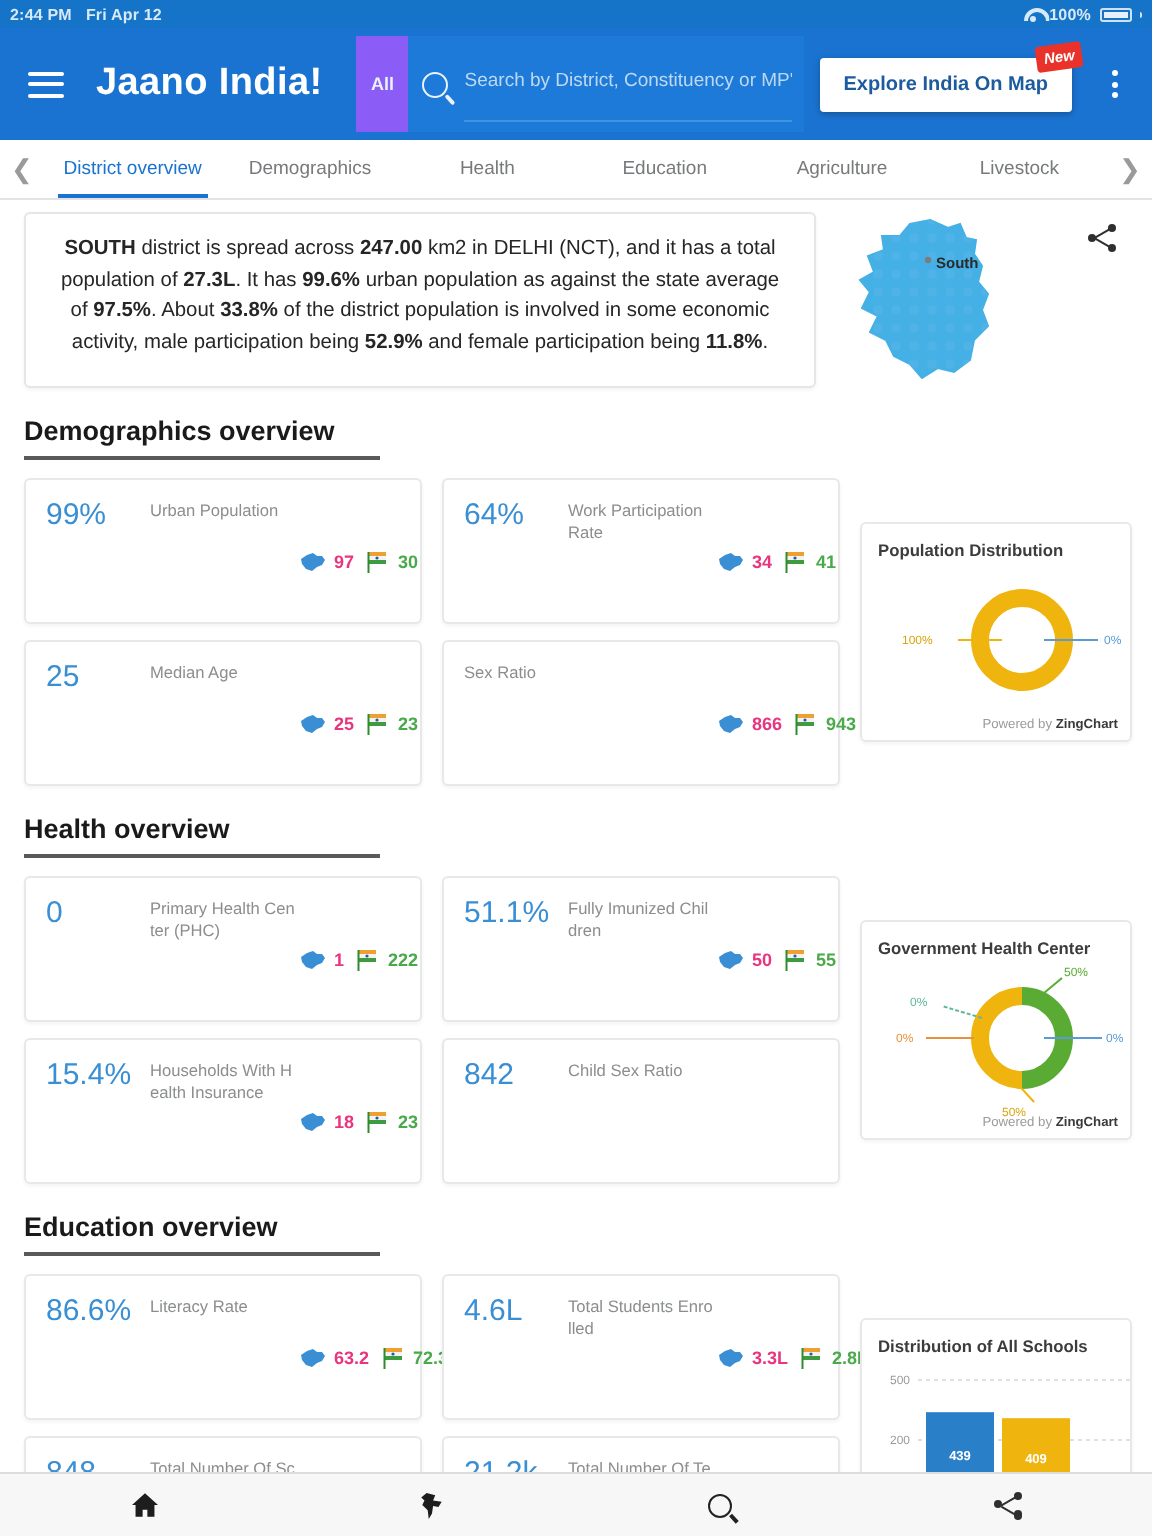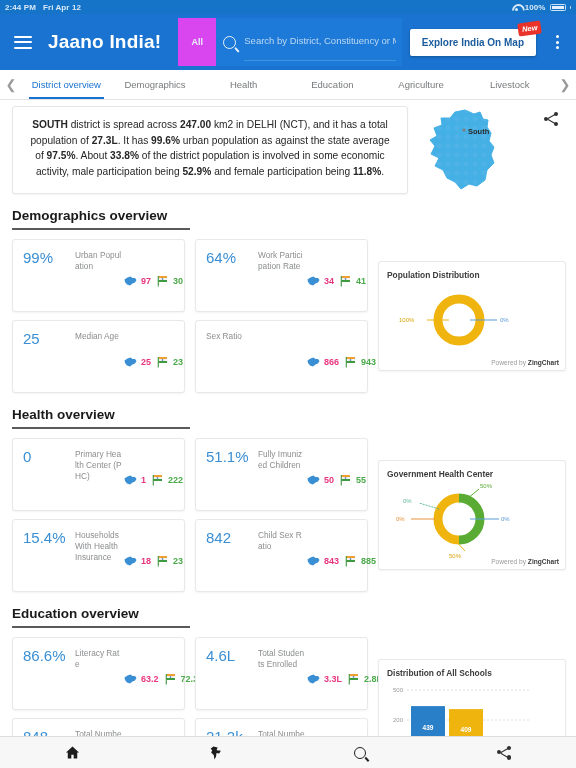--- a/index.html
+++ b/index.html
@@ -42,21 +42,21 @@
   .hamburger span { display:block; height:2px; background:#fff; margin:3.5px 0; border-radius:1px; }
   #brand {
     color: #fff; font-size: 19px; font-weight: bold; margin-left: 16px;
     letter-spacing: .2px; white-space: nowrap;
   }
   #searchwrap {
     margin-left: 17px; display: flex; align-items: stretch;
     height: 48px; width: 224px; background: #1e7ad8;
   }
   #search-all {
-    width: 38px; background: #d946ef; color:#e9f2fb; font-size: 9px;
+    width: 26px; background: #8b5cf6; color:#e9f2fb; font-size: 9px;
     display:flex; align-items:center; justify-content:center; font-weight: 600;
   }
   #searchbox { flex:1; display:flex; align-items:center; padding: 0 6px 0 7px; position:relative; }
   .mag { width:13px;height:13px;border:1.6px solid #eaf3fc;border-radius:50%;position:relative;flex:none; }
   .mag::after{content:"";position:absolute;width:1.6px;height:6px;background:#eaf3fc;
     right:-2.6px;bottom:-5px;transform:rotate(-42deg);border-radius:1px;}
   #search-input {
     flex:1; background:transparent; border:none; outline:none;
     color:#cfe2f5; font-size:9.5px; font-family:"Liberation Sans",sans-serif;
     margin-left:8px; border-bottom:1px solid #3f93df; padding-bottom:14px; padding-top:12px;
@@ -127,21 +127,21 @@
   .card-mid { flex:1; font-size:8.3px; color:#8b8d8f; line-height:11px; padding-top:1px; padding-right:2px; word-break:break-all; }
   .card-stats { width:52px; display:flex; flex-direction:row; gap:5px; padding-top:1px; }
   .stat { display:flex; align-items:center; gap:4px; font-size:9px; font-weight:bold; }
   .stat.pink { color:#e8357f; } .stat.green { color:#4aa94a; }
 
   .ico-dist { width:13px;height:10px;flex:none; }
   .ico-flag { width:13px;height:12px;flex:none; }
 
   
   .chart-card {
-    width:188px; height:110px; background:#fff; border:1px solid #e8e8e8; border-radius:3px;
+    width:136px; height:110px; background:#fff; border:1px solid #e8e8e8; border-radius:3px;
     position:relative; box-shadow:0 1px 2px rgba(0,0,0,.05); overflow:hidden;
   }
   .chart-title { position:absolute; left:8px; top:8px; font-size:8.4px; font-weight:bold; color:#3c3c3c; line-height:10.5px;}
   .zing { position:absolute; right:6px; bottom:4px; font-size:6.6px; color:#9b9b9b; }
   .zing b{ color:#3a3a3a; }
   .chart-svg { position:absolute; left:0; top:0; }
 
   
   #bottomnav {
     position:absolute; bottom:0; left:0; right:0; height:32px; background:#f7f7f7;
@@ -448,38 +448,20 @@
                     <rect x="2.5" y="2" width="2" height="21" fill="#2e8b2e"></rect>
                     <circle cx="12" cy="8" r="1.6" fill="#2a5aa0"></circle>
                   </svg>
                   <span>23</span>
                 </div>
               </div>
             </div>
             <div class="card">
               <div class="card-val">842</div>
               <div class="card-mid">Child Sex Ratio</div>
-              <div class="card-stats">
-                <div class="stat pink">
-                  <svg class="ico-dist" viewBox="0 0 26 20">
-                    <path d="M7 3 L13 1 L17 4 L22 4 L25 8 L22 13 L17 15 L12 19 L6 17 L2 12 L1 7 Z" fill="#3a8fd4"></path>
-                  </svg>
-                  <span>843</span>
-                </div>
-                <div class="stat green">
-                  <svg class="ico-flag" viewBox="0 0 24 24">
-                    <rect x="4" y="2" width="17" height="4" fill="#f0a030"></rect>
-                    <rect x="4" y="6" width="17" height="4" fill="#f3f3f3"></rect>
-                    <rect x="4" y="10" width="17" height="4" fill="#3f9b3f"></rect>
-                    <rect x="2.5" y="2" width="2" height="21" fill="#2e8b2e"></rect>
-                    <circle cx="12" cy="8" r="1.6" fill="#2a5aa0"></circle>
-                  </svg>
-                  <span>885</span>
-                </div>
-              </div>
             </div>
           </div>
           <div class="chart-card">
             <div class="chart-title">Government Health Center</div>
             <svg class="chart-svg" width="160" height="110" viewBox="0 0 160 110">
               <path d="M80 37 A21 21 0 0 1 80 79" fill="none" stroke="#5aab33" stroke-width="9"></path>
               <path d="M80 79 A21 21 0 0 1 80 37" fill="none" stroke="#efb40d" stroke-width="9"></path>
               <line x1="88" y1="38" x2="100" y2="28" stroke="#5aab33" stroke-width="1"></line>
               <text x="101" y="27" font-size="6" fill="#5aab33" font-family="Liberation Sans">50%</text>
               <line x1="91" y1="58" x2="120" y2="58" stroke="#5b9bd5" stroke-width="1"></line>

